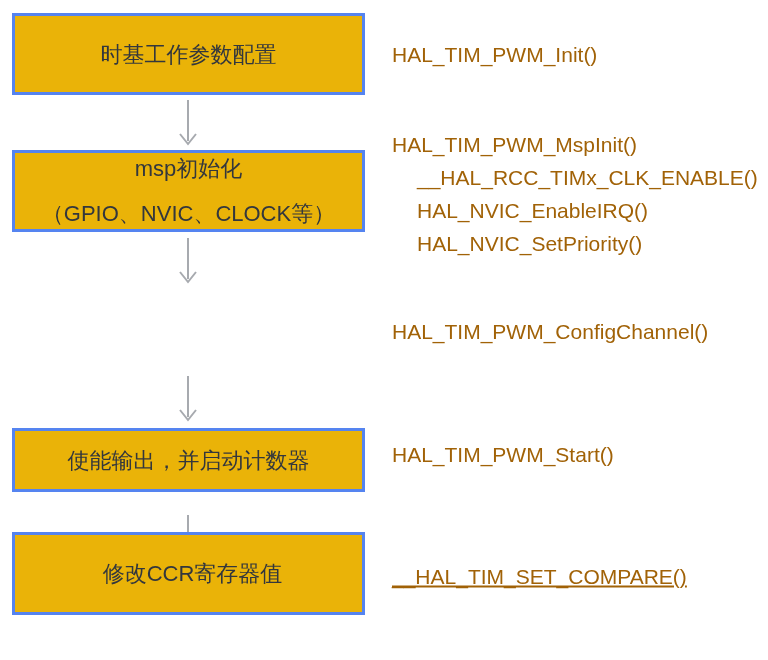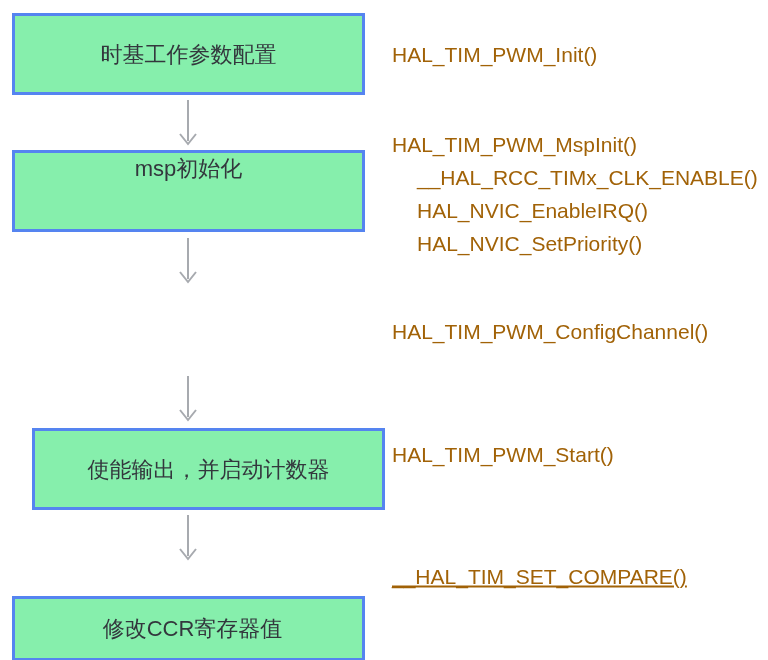--- a/index.html
+++ b/index.html
@@ -13,21 +13,21 @@
     height: 660px;
     background: #ffffff;
     font-family: "Liberation Sans", "DejaVu Sans", sans-serif;
     overflow: hidden;
   }
   .flow-box {
     position: absolute;
     left: 12px;
     width: 353px;
     box-sizing: border-box;
-    background: #86efac;
+    background: #eab308;
     border: 3px solid #5584f0;
     display: flex;
     flex-direction: column;
     align-items: center;
     justify-content: center;
     text-align: center;
   }
   .flow-box .box-line {
     display: block;
     font-size: 22px;
@@ -73,20 +73,21 @@
 
   <div class="arrow" style="top:99px;">
     <svg width="24" height="48" viewBox="0 0 24 48">
       <line x1="12" y1="1" x2="12" y2="42" stroke="#a7aaaf" stroke-width="2" fill="none"></line>
       <polyline points="4,35 12,45 20,35" stroke="#a7aaaf" stroke-width="2" fill="none"></polyline>
     </svg>
   </div>
 
   <div class="flow-box" style="top:150px;height:82px;justify-content:space-between;">
     <span class="box-line">msp初始化</span>
+    <span class="box-line">（GPIO、NVIC、CLOCK等）</span>
   </div>
   <div class="func-block" style="top:194px;">
     <span class="func-line">HAL_TIM_PWM_MspInit()</span>
     <span class="func-line ind">__HAL_RCC_TIMx_CLK_ENABLE()</span>
     <span class="func-line ind">HAL_NVIC_EnableIRQ()</span>
     <span class="func-line ind">HAL_NVIC_SetPriority()</span>
   </div>
 
   <div class="arrow" style="top:237px;">
     <svg width="24" height="48" viewBox="0 0 24 48">
@@ -99,34 +100,34 @@
     <span class="func-line">HAL_TIM_PWM_ConfigChannel()</span>
   </div>
 
   <div class="arrow" style="top:375px;">
     <svg width="24" height="48" viewBox="0 0 24 48">
       <line x1="12" y1="1" x2="12" y2="42" stroke="#a7aaaf" stroke-width="2" fill="none"></line>
       <polyline points="4,35 12,45 20,35" stroke="#a7aaaf" stroke-width="2" fill="none"></polyline>
     </svg>
   </div>
 
-  <div class="flow-box" style="top:428px;height:82px;margin-left:20px;">
+  <div class="flow-box" style="top:428px;height:64px;">
     <span class="box-line">使能输出，并启动计数器</span>
   </div>
   <div class="func-block" style="top:454px;">
     <span class="func-line">HAL_TIM_PWM_Start()</span>
   </div>
 
   <div class="arrow" style="top:514px;">
     <svg width="24" height="48" viewBox="0 0 24 48">
       <line x1="12" y1="1" x2="12" y2="42" stroke="#a7aaaf" stroke-width="2" fill="none"></line>
       <polyline points="4,35 12,45 20,35" stroke="#a7aaaf" stroke-width="2" fill="none"></polyline>
     </svg>
   </div>
 
-  <div class="flow-box" style="top:596px;height:65px;padding-left:8px;">
+  <div class="flow-box" style="top:532px;height:83px;padding-left:8px;">
     <span class="box-line">修改CCR寄存器值</span>
   </div>
   <div class="func-block" style="top:576px;text-decoration:underline;">
     <span class="func-line">__HAL_TIM_SET_COMPARE()</span>
   </div>
 
 </div>
 
 </body></html>

